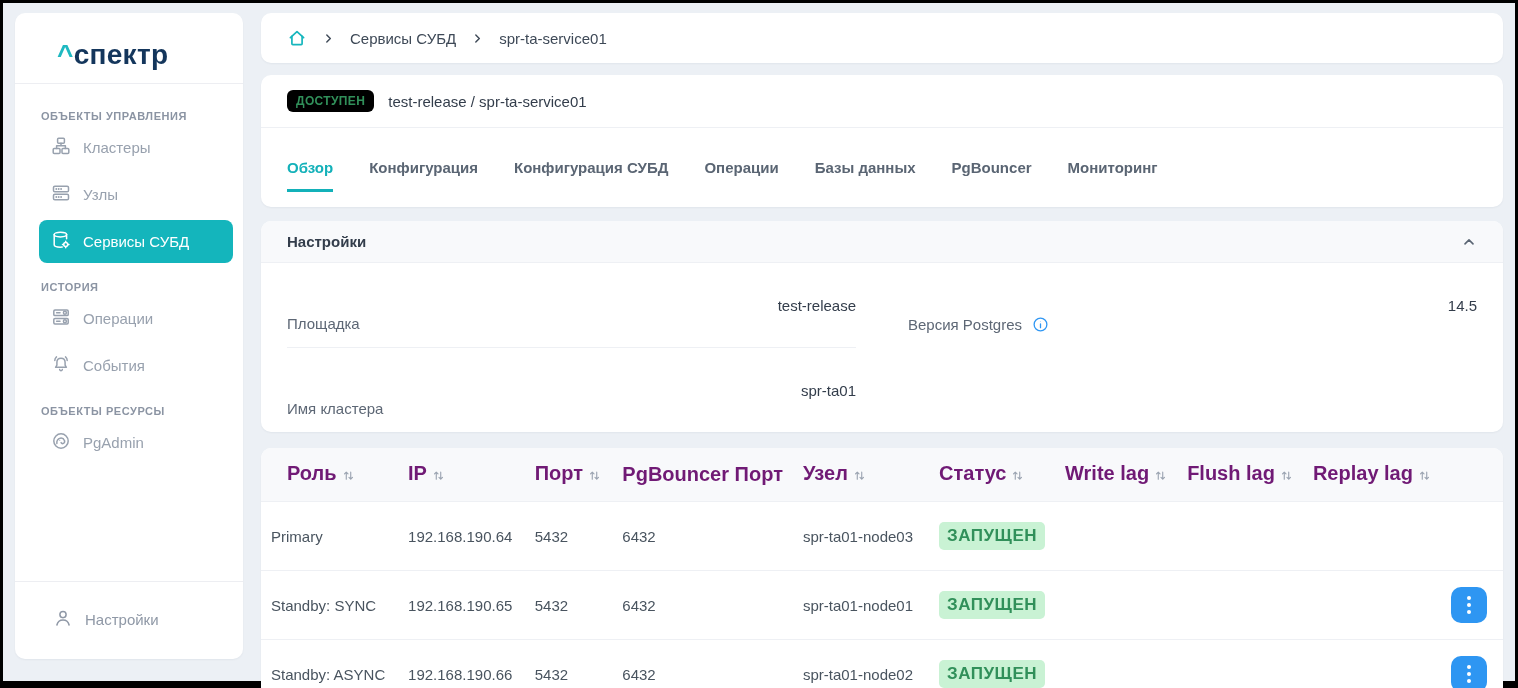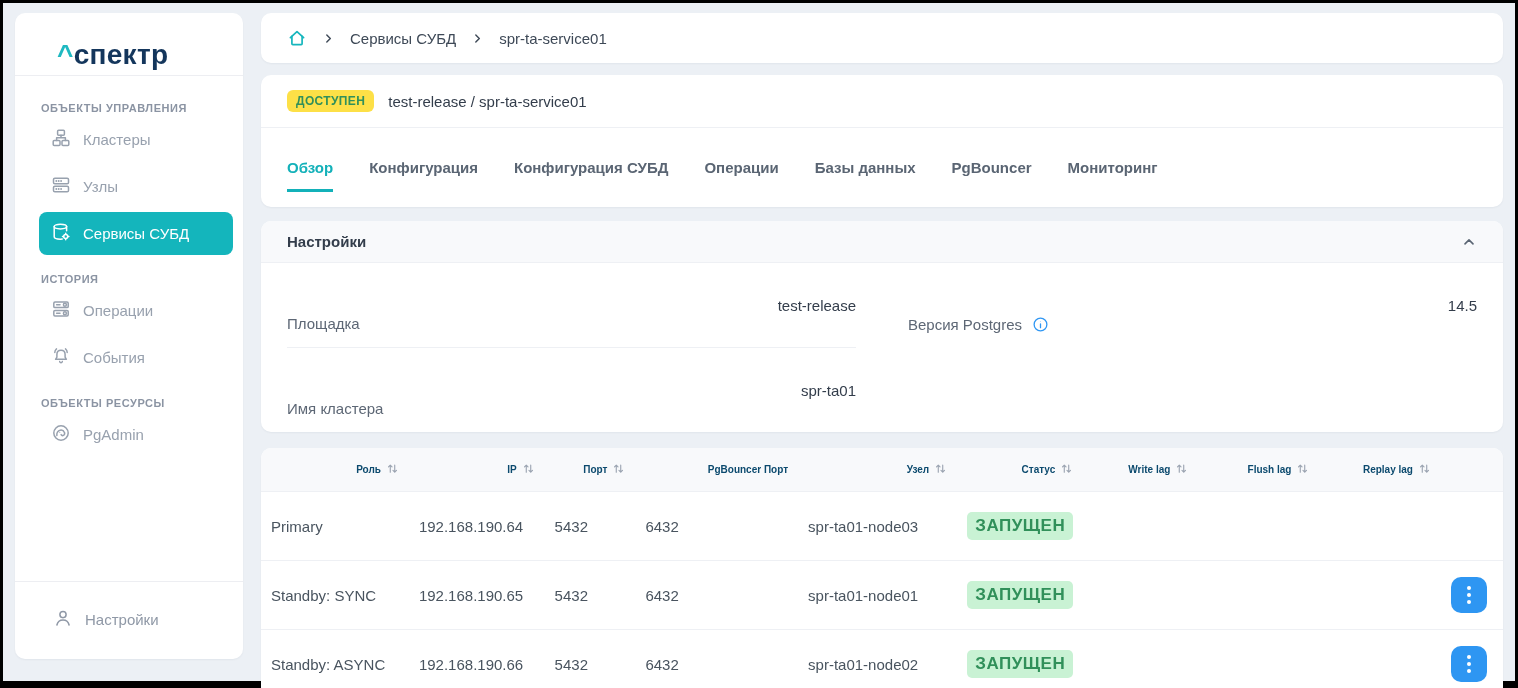--- a/index.html
+++ b/index.html
@@ -19,21 +19,21 @@
   .card {
     background: #fff; border-radius: 10px;
     box-shadow: 0 1px 2px rgba(20,30,50,.05);
   }
   
   .sidebar {
     width: 228px; height: 646px; flex: none;
     display: flex; flex-direction: column;
   }
   .logo {
-    padding: 26px 16px 4px 42px;
+    padding: 26px 16px 12px 42px;
     border-bottom: 1px solid #edeef2;
     font-size: 28px; font-weight: bold; color: #14365c;
     letter-spacing: .3px; cursor: pointer; white-space: nowrap;
   }
   .logo-caret { color: #1fb9c1; }
   .nav { flex: 1 1 auto; padding-top: 8px; overflow: hidden; }
   .nav-label {
     margin: 18px 14px 4px 26px;
     font-size: 11px; font-weight: bold; color: #8b94a3;
     letter-spacing: .05em; white-space: nowrap;
@@ -60,21 +60,21 @@
     font-size: 15px; color: #3e4957;
   }
   .crumb { color: #3e4957; text-decoration: none; cursor: pointer; }
   .crumb.current { cursor: default; }
   .sep svg, .home svg { display: block; }
   .home { cursor: pointer; }
   
   .info-card { margin-bottom: 14px; flex: none; }
   .service-row { display: flex; align-items: center; gap: 14px; padding: 15px 26px; }
   .badge {
-    background: #fde047; color: #31905a;
+    background: #000000; color: #31905a;
     font-size: 12px; font-weight: bold; letter-spacing: .03em;
     padding: 4px 9px; border-radius: 6px;
   }
   .service-title { font-size: 15px; color: #333d4b; }
   .tabs { display: flex; gap: 36px; padding: 15px 26px; border-top: 1px solid #eef0f4; }
   .tab {
     font-size: 15px; font-weight: bold; color: #5a6573;
     padding: 16px 0 13px; border-bottom: 3px solid transparent;
     cursor: pointer; white-space: nowrap;
   }
@@ -97,23 +97,23 @@
     padding: 15px 0; font-size: 15px; min-height: 52px;
   }
   .setting-cell.bordered { border-bottom: 1px solid #eef0f4; }
   .s-label { color: #5d6775; display: flex; align-items: center; gap: 10px; margin-top: 37px; }
   .s-value { color: #333d4b; }
   .info { display: flex; cursor: pointer; }
   
   .table-card { flex: none; padding-bottom: 6px; overflow: hidden; }
   table { width: 100%; border-collapse: collapse; }
   th {
-    text-align: right; background: #f8f9fb;
-    padding: 14px 10px; font-size: 10px; font-weight: bold;
-    color: #0c4a6e; white-space: nowrap;
+    text-align: left; background: #f8f9fb;
+    padding: 14px 10px; font-size: 20px; font-weight: bold;
+    color: #701a75; white-space: nowrap;
   }
   th:first-child { padding-left: 26px; }
   th .sort { margin-left: 5px; vertical-align: -2px; display: inline-block; }
   td {
     padding: 20px 10px; border-top: 1px solid #eef0f4;
     font-size: 15px; color: #49545f; white-space: nowrap;
   }
   td:first-child { }
   .pill {
     display: inline-block; background: #c9f2d4; color: #31905a;

